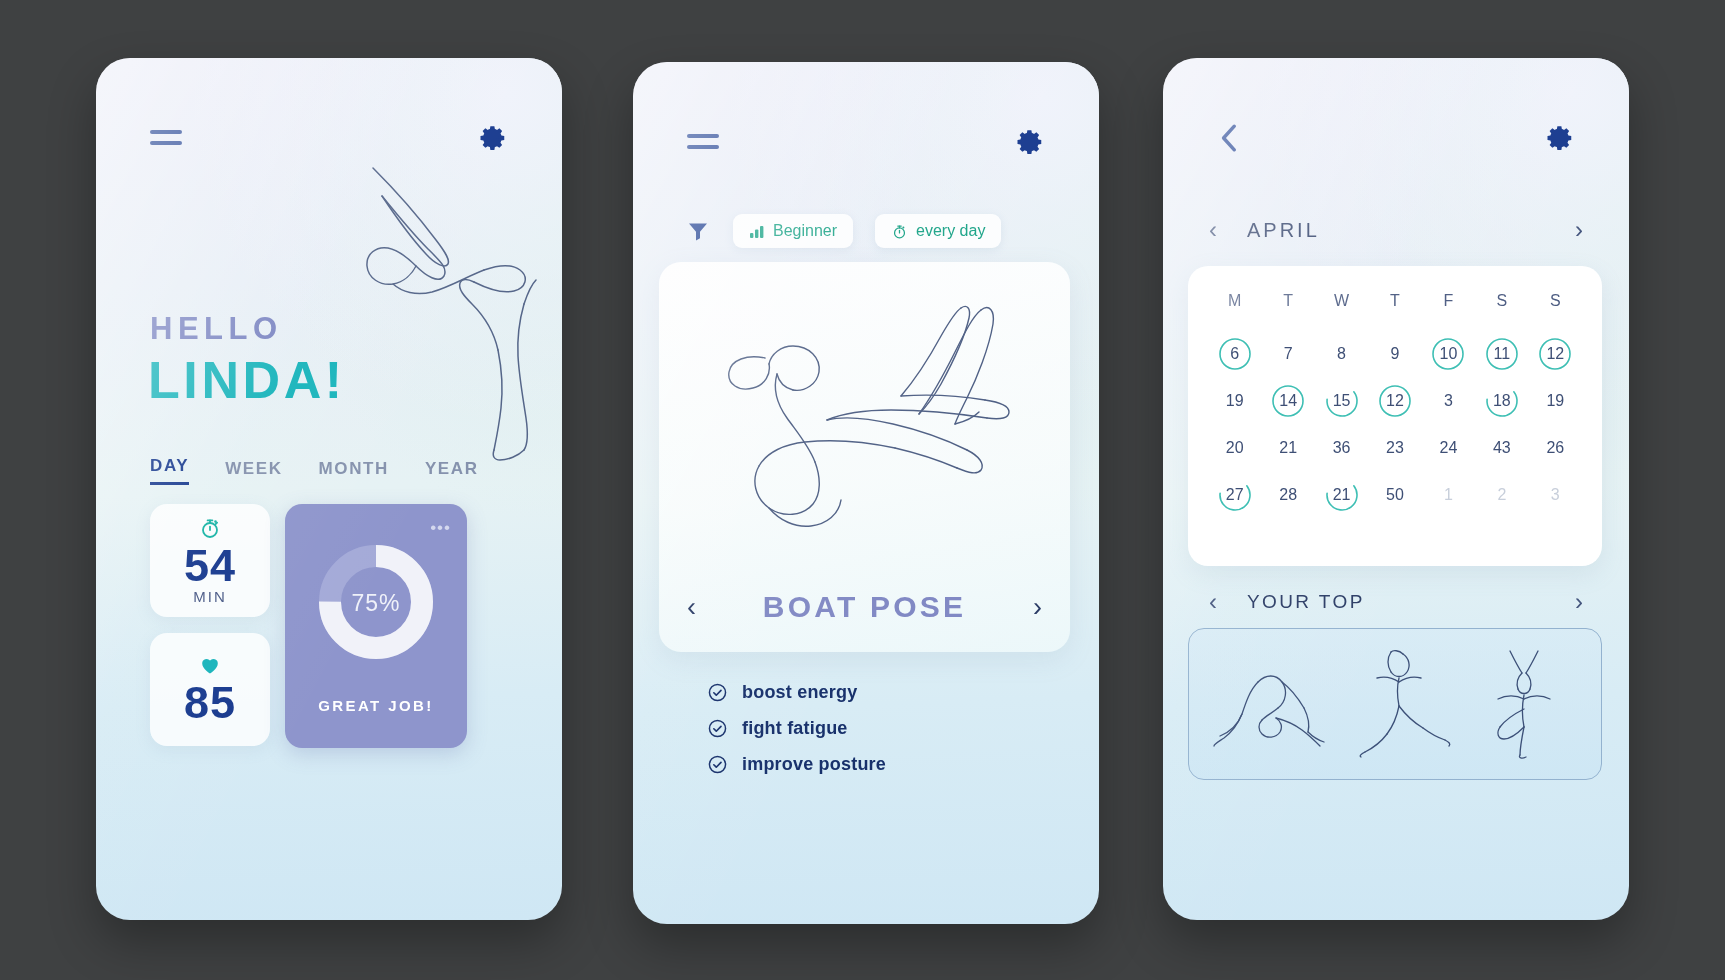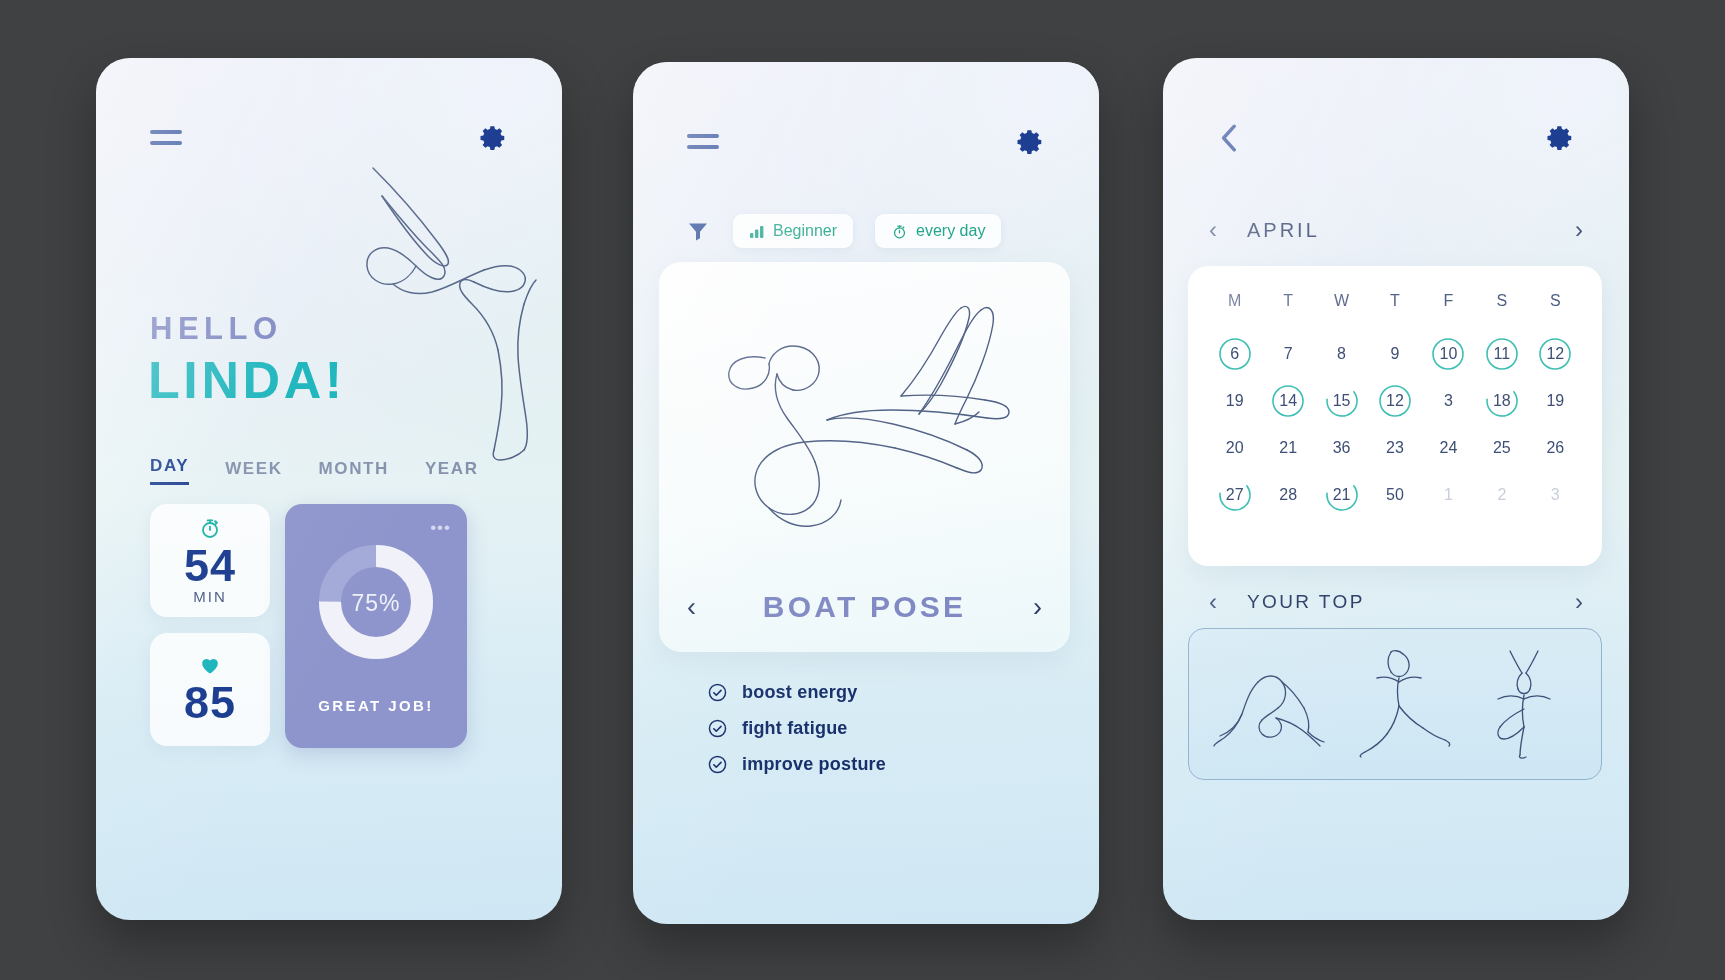--- a/index.html
+++ b/index.html
@@ -511,21 +511,21 @@
             <div class="daycell">
               <span class="daynum">36</span>
             </div>
             <div class="daycell">
               <span class="daynum">23</span>
             </div>
             <div class="daycell">
               <span class="daynum">24</span>
             </div>
             <div class="daycell">
-              <span class="daynum">25</span>
+              <span class="daynum">43</span>
             </div>
             <div class="daycell">
               <span class="daynum">26</span>
             </div>
             <div class="daycell">
               <svg class="ring" width="35" height="35" viewBox="0 0 35 35">
                 <circle cx="17.5" cy="17.5" r="15" fill="none" stroke="#3ebfb4" stroke-width="1.6" stroke-linecap="round" stroke-dasharray="58.4 35.8" transform="rotate(-38 17.5 17.5)"></circle>
               </svg>
               <span class="daynum">27</span>
             </div>

